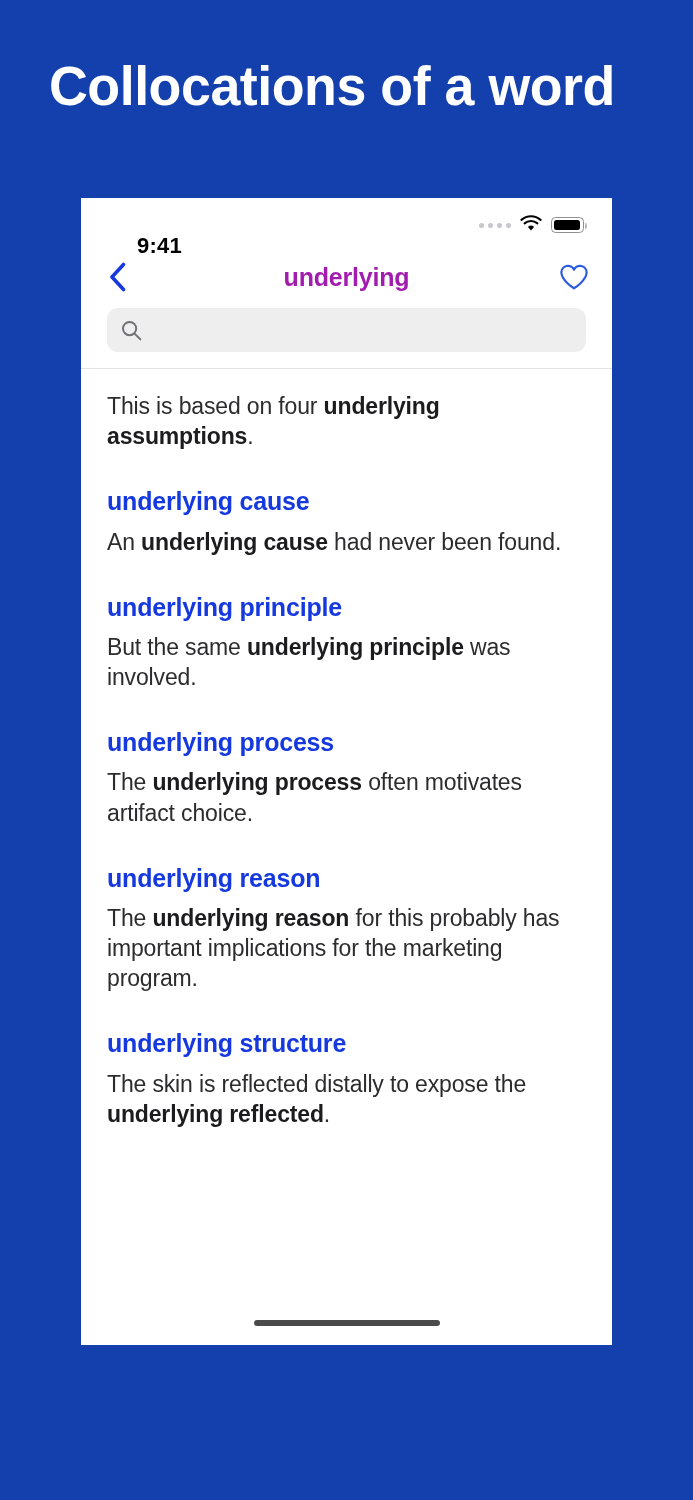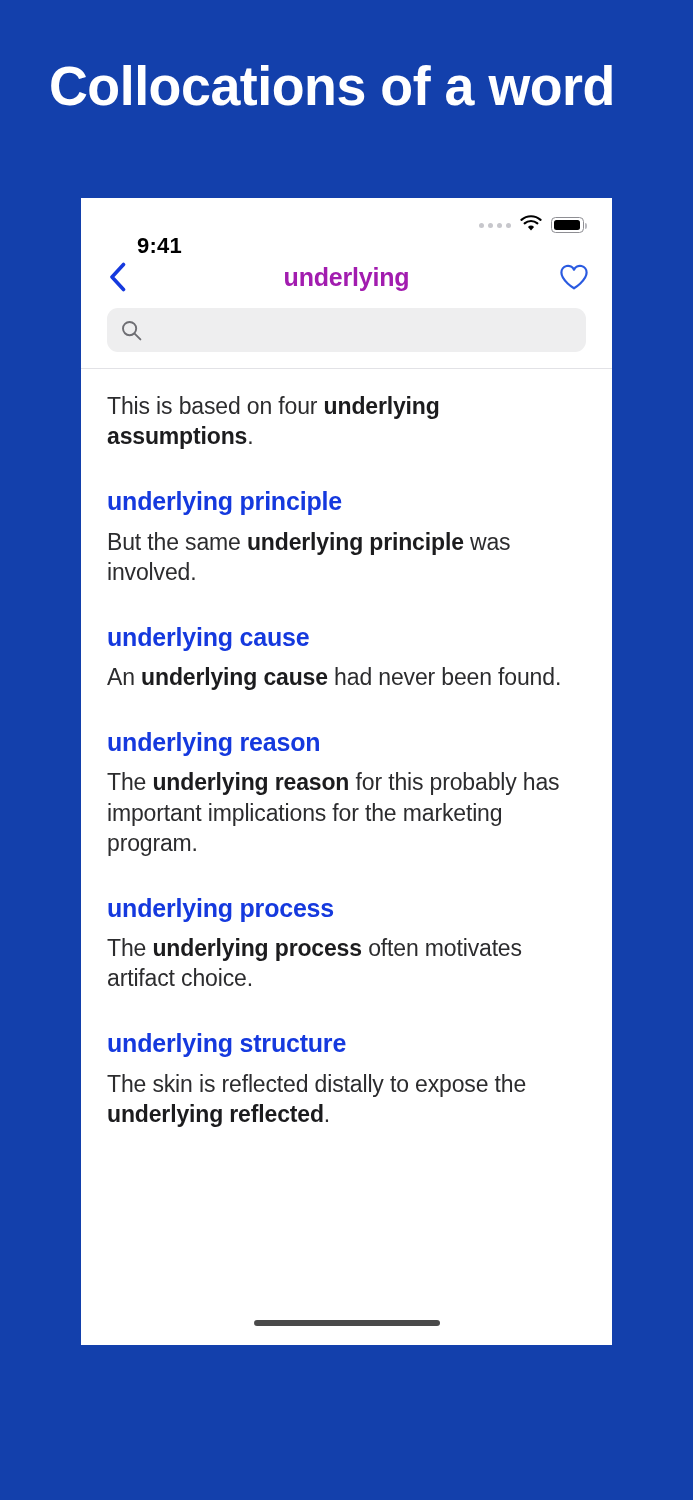--- a/index.html
+++ b/index.html
@@ -197,34 +197,34 @@
       </div>
     </div>
 
     <div class="divider"></div>
 
     <div class="list" id="collocation-list">
         <div class="entry">
           <div class="entry-example"><span>This is based on four </span><b>underlying assumptions</b><span>.</span></div>
         </div>
         <div class="entry">
+          <div class="entry-head">underlying cause</div>
+          <div class="entry-example"><span>An </span><b>underlying cause</b><span> had never been found.</span></div>
+        </div>
+        <div class="entry">
           <div class="entry-head">underlying principle</div>
           <div class="entry-example"><span>But the same </span><b>underlying principle</b><span> was involved.</span></div>
         </div>
         <div class="entry">
-          <div class="entry-head">underlying cause</div>
-          <div class="entry-example"><span>An </span><b>underlying cause</b><span> had never been found.</span></div>
+          <div class="entry-head">underlying process</div>
+          <div class="entry-example"><span>The </span><b>underlying process</b><span> often motivates artifact choice.</span></div>
         </div>
         <div class="entry">
           <div class="entry-head">underlying reason</div>
           <div class="entry-example"><span>The </span><b>underlying reason</b><span> for this probably has important implications for the marketing program.</span></div>
-        </div>
-        <div class="entry">
-          <div class="entry-head">underlying process</div>
-          <div class="entry-example"><span>The </span><b>underlying process</b><span> often motivates artifact choice.</span></div>
         </div>
         <div class="entry">
           <div class="entry-head">underlying structure</div>
           <div class="entry-example"><span>The skin is reflected distally to expose the </span><b>underlying reflected</b><span>.</span></div>
         </div>
       </div>
 
     <div class="home-indicator"></div>
   </div>
 </div>

